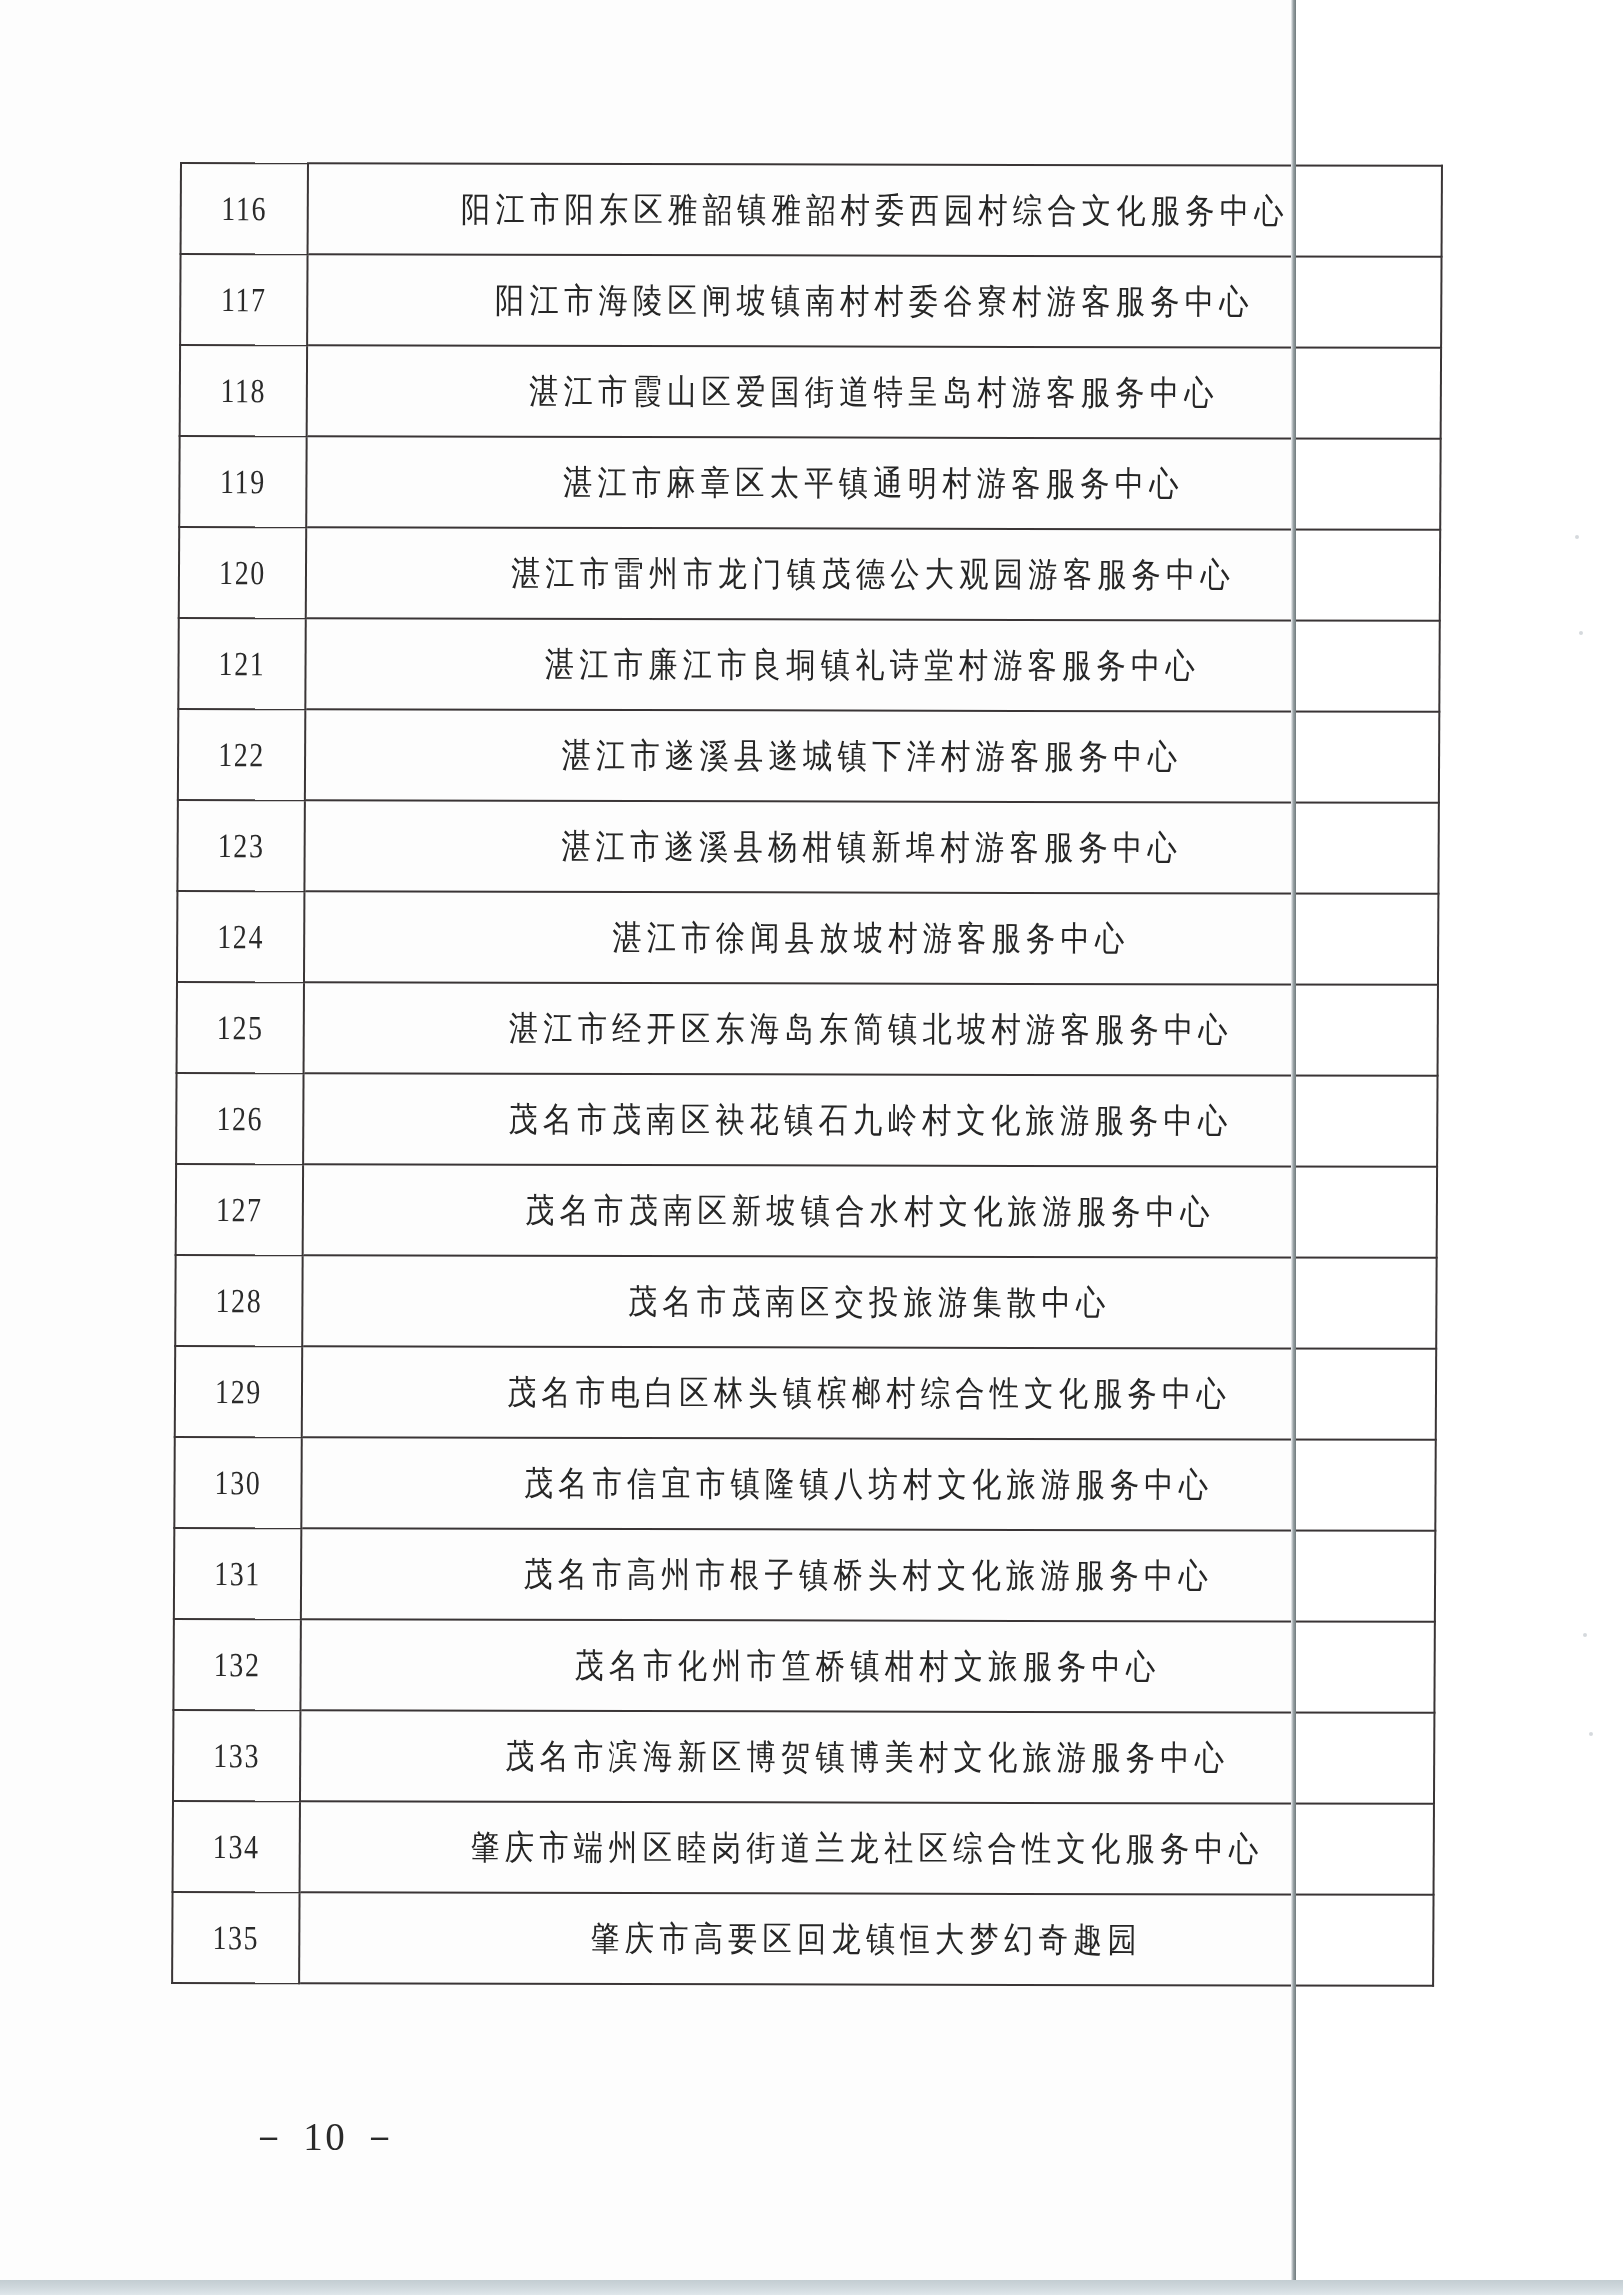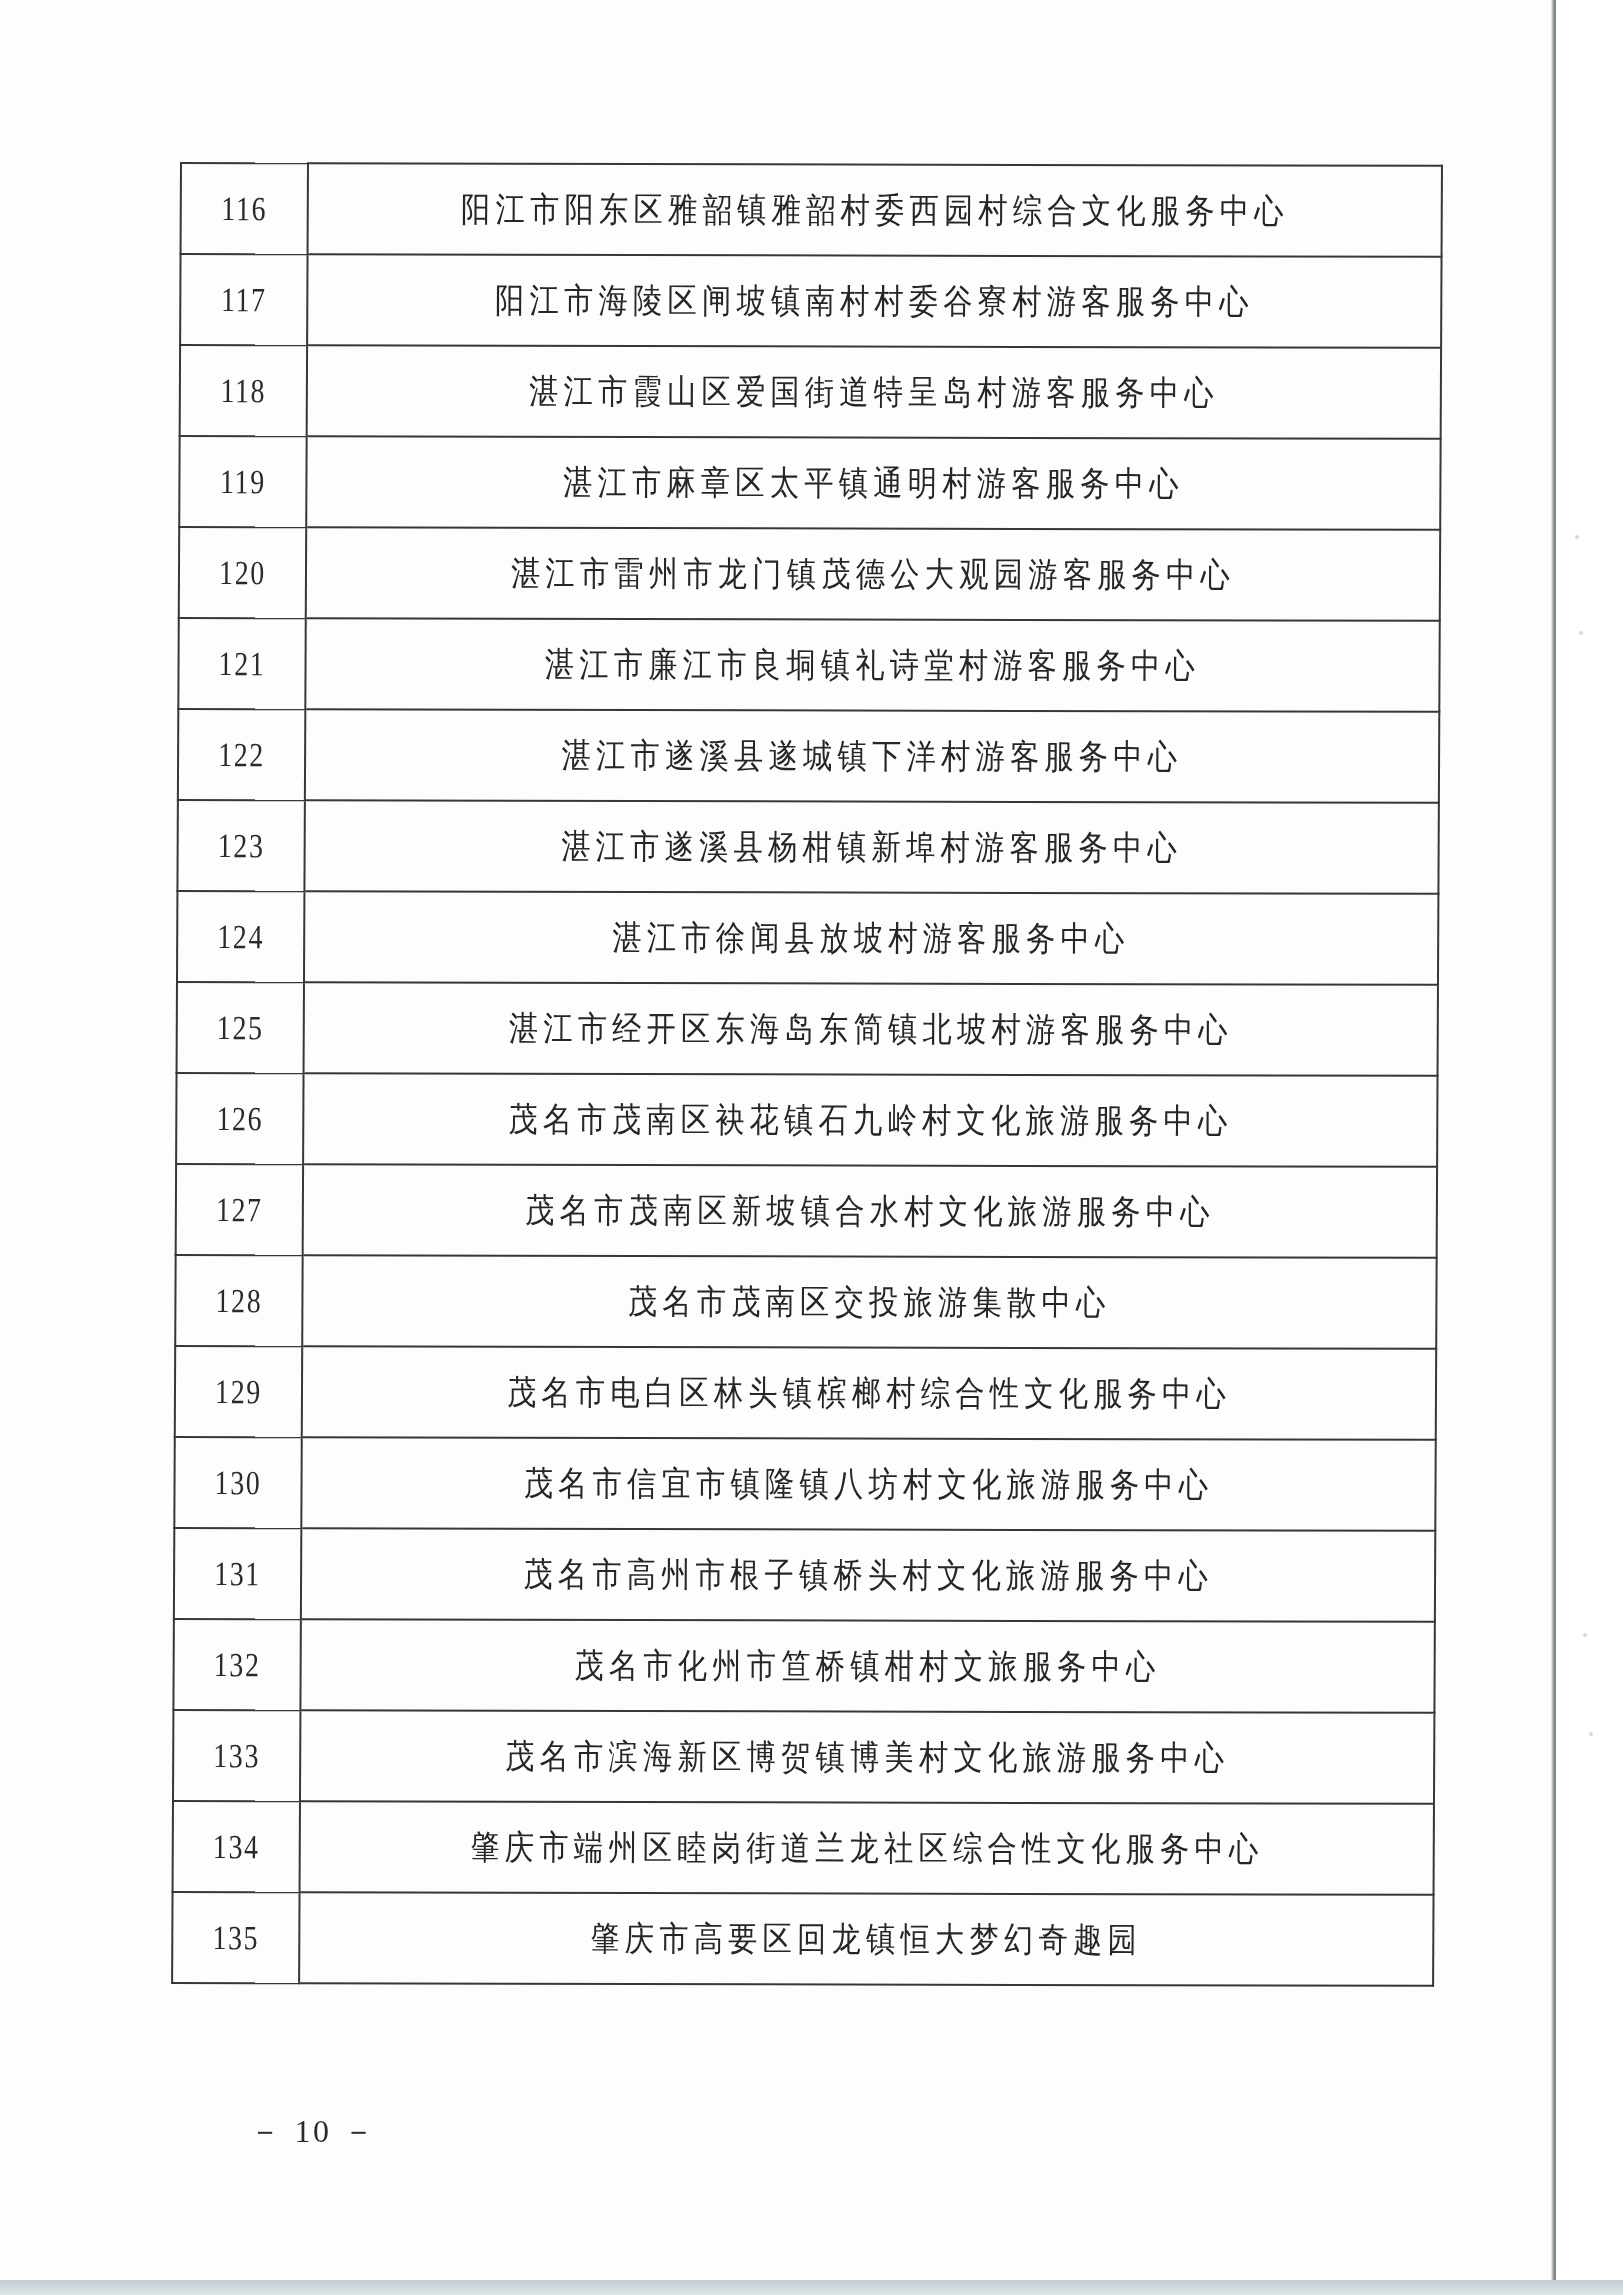--- a/index.html
+++ b/index.html
@@ -11,21 +11,21 @@
       width: 1624px;
       height: 2295px;
       position: relative;
       overflow: hidden;
       font-family: "DejaVu Serif", "Liberation Serif", serif;
       color: #222222;
     }
     .page {
       position: absolute;
       left: 0; top: 0;
-      width: 1556px;
+      width: 1296px;
       height: 2295px;
       background: #fdfdfd;
       text-decoration: underline;
     }
     .scan-right-edge {
       position: absolute;
       right: 0; top: 0;
       width: 5.5px;
       height: 2295px;
       background: linear-gradient(to right, #f1f3f5 0%, #9aa3a6 45%, #6f7a7c 100%);
@@ -75,21 +75,21 @@
       display: inline-block;
       transform: scaleX(0.86);
       transform-origin: center;
       white-space: nowrap;
     }
     .page-number {
       position: absolute;
       left: 249px;
       top: 2110px;
       font-family: "Liberation Serif", "DejaVu Serif", serif;
-      font-size: 32px;
+      font-size: 39px;
       color: #2a2a2a;
       letter-spacing: 2.7px;
       white-space: pre;
     }
     .speck {
       position: absolute;
       width: 4.1px; height: 4.1px;
       border-radius: 50%;
       background: #b9bfc6;
       opacity: 0.6;

